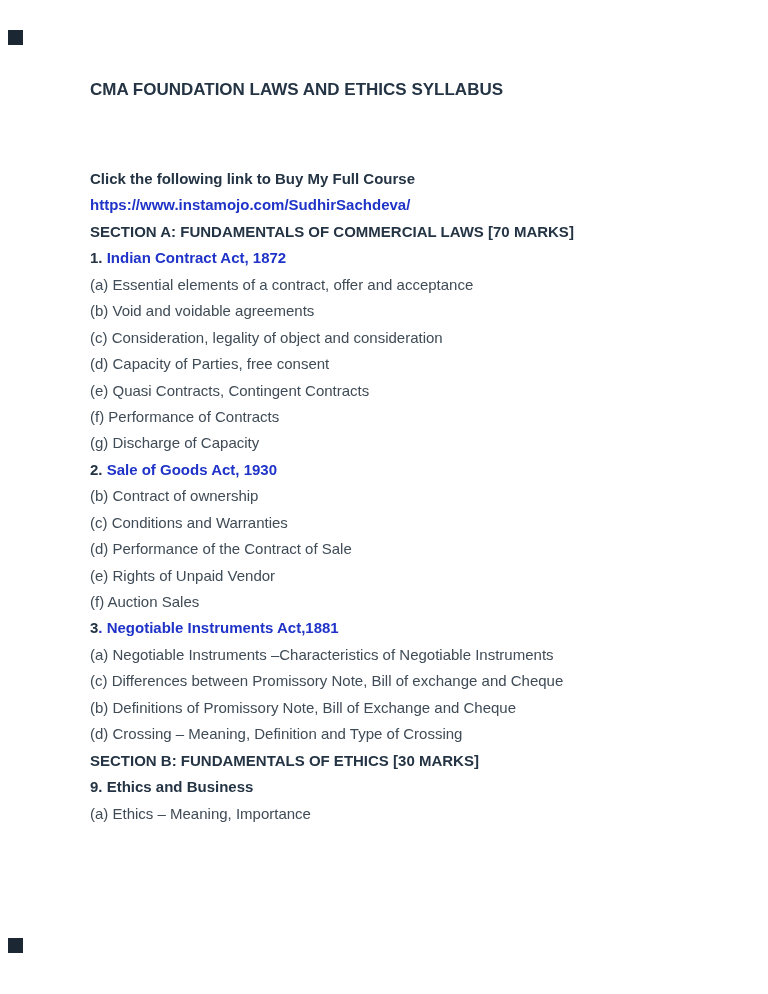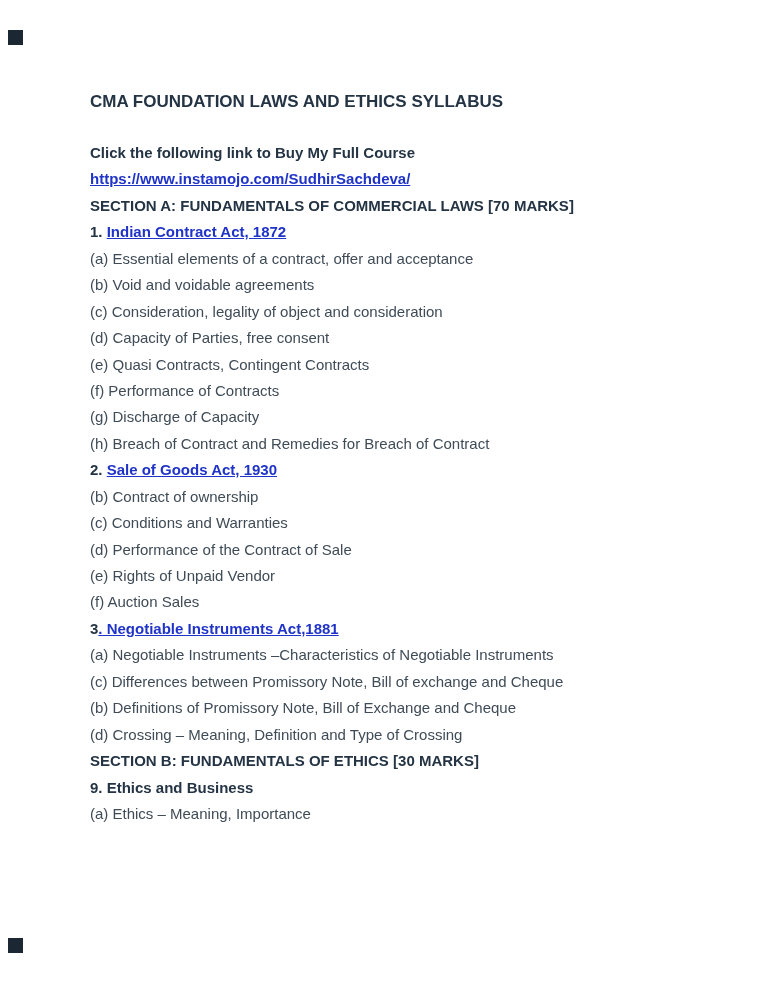--- a/index.html
+++ b/index.html
@@ -29,31 +29,31 @@
     left: 8px;
     width: 15px;
     height: 15px;
     background: var(--corner-color);
   }
   .corner-top { top: 30px; }
   .corner-bottom { top: 938px; }
   .doc-title {
     position: absolute;
     left: 90px;
-    top: 92px;
+    top: 80px;
     margin: 0;
     font-size: 17px;
     font-weight: bold;
     color: var(--heading-color);
     white-space: nowrap;
   }
   .lines {
     position: absolute;
     left: 90px;
-    top: 140px;
+    top: 166px;
     width: 660px;
   }
   .line {
     height: 26.45px;
     line-height: 26.45px;
     font-size: 15px;
     font-weight: normal;
     color: var(--body-color);
     white-space: nowrap;
   }
@@ -63,21 +63,20 @@
     color: var(--heading-color);
   }
   .line .num {
     font-weight: bold;
     color: var(--heading-color);
     white-space: pre;
   }
   a.link-text {
     color: var(--link-color);
     font-weight: bold;
-    text-decoration: underline;
     cursor: pointer;
   }
 </style>
 </head>
 <body>
 
 <div class="page">
   <div class="corner-mark corner-top"></div>
   <div class="corner-mark corner-bottom"></div>
 
@@ -88,21 +87,20 @@
       <div class="line link"><a class="link-text">https://www.instamojo.com/SudhirSachdeva/</a></div>
       <div class="line heading">SECTION A: FUNDAMENTALS OF COMMERCIAL LAWS [70 MARKS]</div>
       <div class="line numbered-link"><span class="num">1. </span><a class="link-text">Indian Contract Act, 1872</a></div>
       <div class="line body">(a) Essential elements of a contract, offer and acceptance</div>
       <div class="line body">(b) Void and voidable agreements</div>
       <div class="line body">(c) Consideration, legality of object and consideration</div>
       <div class="line body">(d) Capacity of Parties, free consent</div>
       <div class="line body">(e) Quasi Contracts, Contingent Contracts</div>
       <div class="line body">(f) Performance of Contracts</div>
       <div class="line body">(g) Discharge of Capacity</div>
-      <div class="line body">(h) Breach of Contract and Remedies for Breach of Contract</div>
       <div class="line numbered-link"><span class="num">2. </span><a class="link-text">Sale of Goods Act, 1930</a></div>
       <div class="line body">(b) Contract of ownership</div>
       <div class="line body">(c) Conditions and Warranties</div>
       <div class="line body">(d) Performance of the Contract of Sale</div>
       <div class="line body">(e) Rights of Unpaid Vendor</div>
       <div class="line body">(f) Auction Sales</div>
       <div class="line numbered-link"><span class="num">3</span><a class="link-text">. Negotiable Instruments Act,1881</a></div>
       <div class="line body">(a) Negotiable Instruments –Characteristics of Negotiable Instruments</div>
       <div class="line body">(c) Differences between Promissory Note, Bill of exchange and Cheque</div>
       <div class="line body">(b) Definitions of Promissory Note, Bill of Exchange and Cheque</div>

